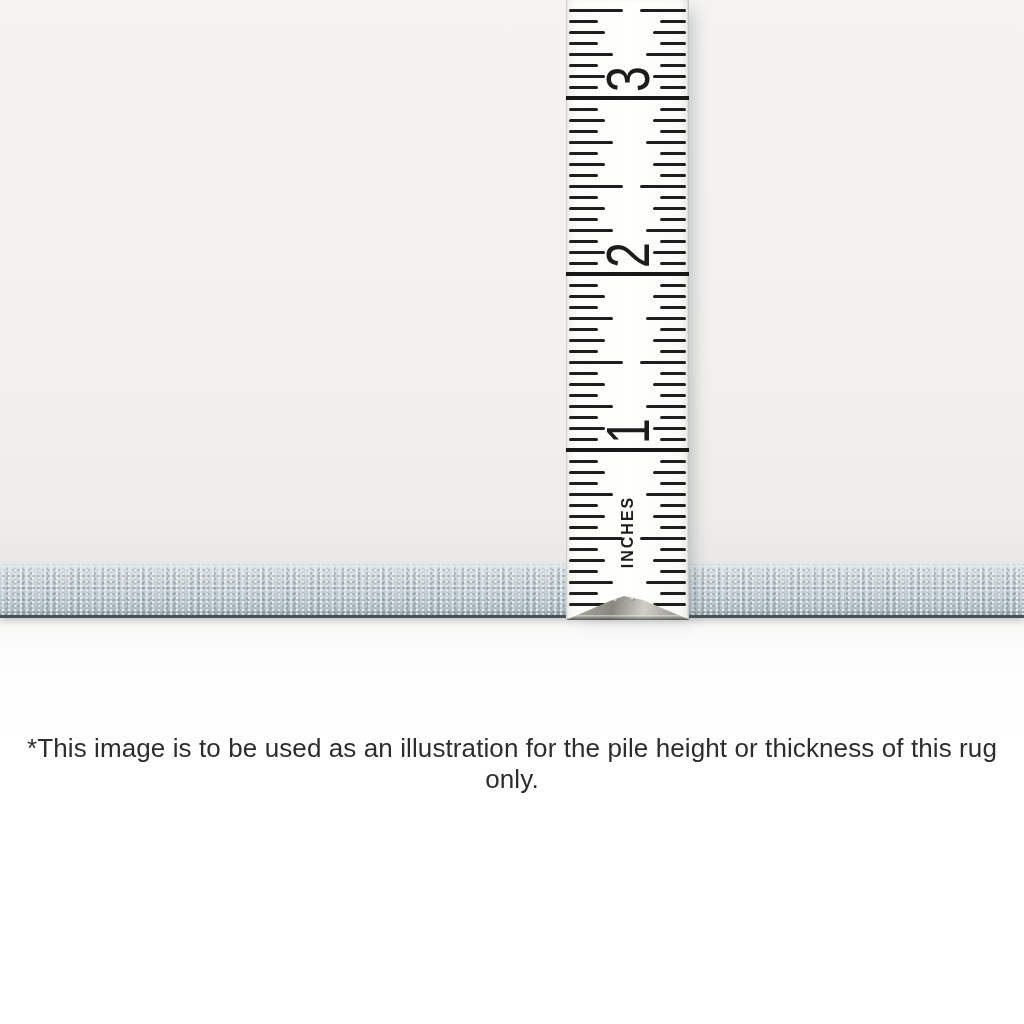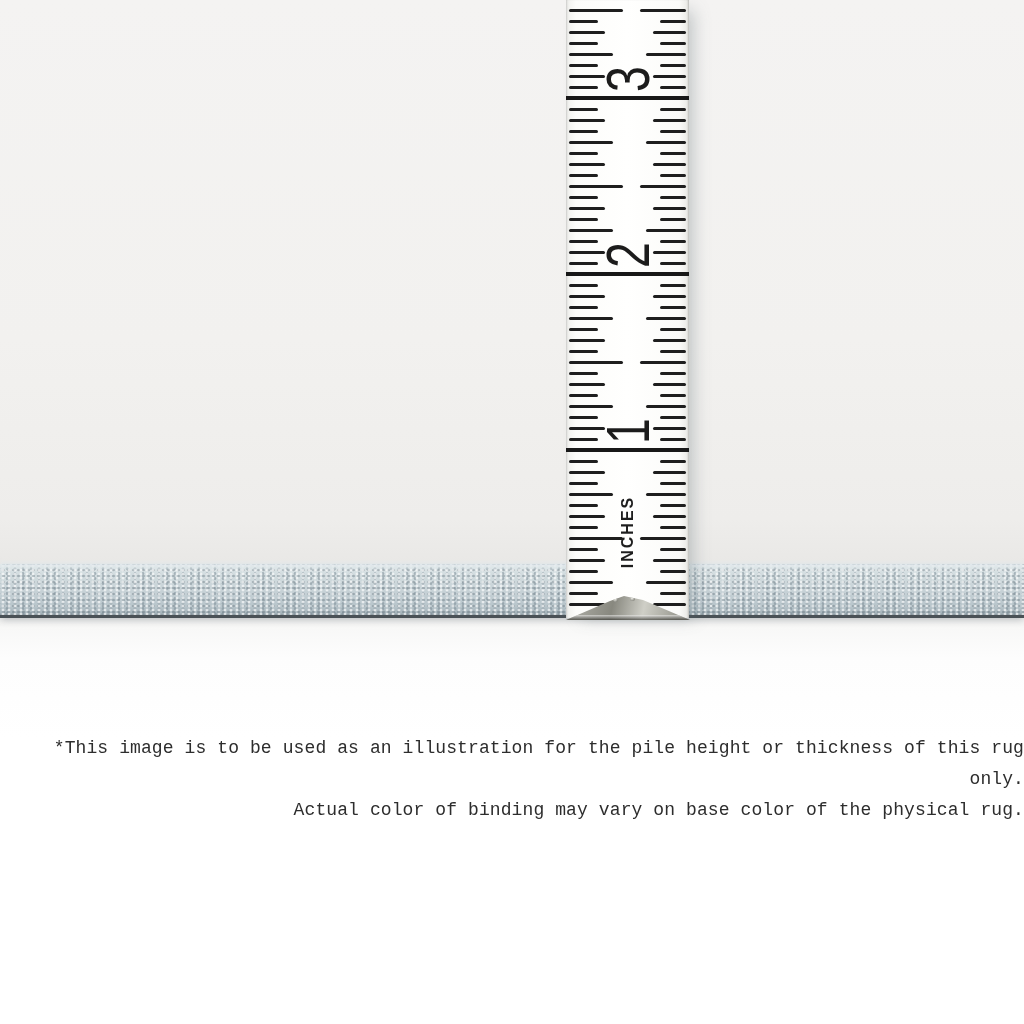--- a/index.html
+++ b/index.html
@@ -68,22 +68,22 @@
   }
   .rivet{
     position:absolute;width:5px;height:4px;border-radius:50%;
     background:radial-gradient(circle at 40% 30%, #f2f2ec, #82827a 75%);
   }
   .rivet.r1{left:49px;top:2px;}
   .rivet.r2{left:66px;top:1px;}
   
   .disclaimer{
     position:absolute;left:0;right:0;top:733px;z-index:5;
-    text-align:right;font-size:18px;line-height:31px;font-weight:500;
-    color:#2d2d2d;letter-spacing:.1px;font-family:Liberation Mono, monospace;
+    text-align:center;font-size:26px;line-height:31px;font-weight:500;
+    color:#2d2d2d;letter-spacing:.1px;
   }
 </style>
 </head>
 <body>
 
 <div class="scene">
   <div class="wall"></div>
   <div class="floor"></div>
 
   <div class="rug"></div>
@@ -203,15 +203,14 @@
       <div class="inch-number" style="top: 79px;">3</div>
     </div>
 
   <div class="clip">
     <span class="rivet r1"></span>
     <span class="rivet r2"></span>
   </div>
 
   <div class="disclaimer">
     <div>*This image is to be used as an illustration for the pile height or thickness of this rug only.</div>
-    <div>Actual color of binding may vary on base color of the physical rug.</div>
   </div>
 </div>
 
 </body></html>

